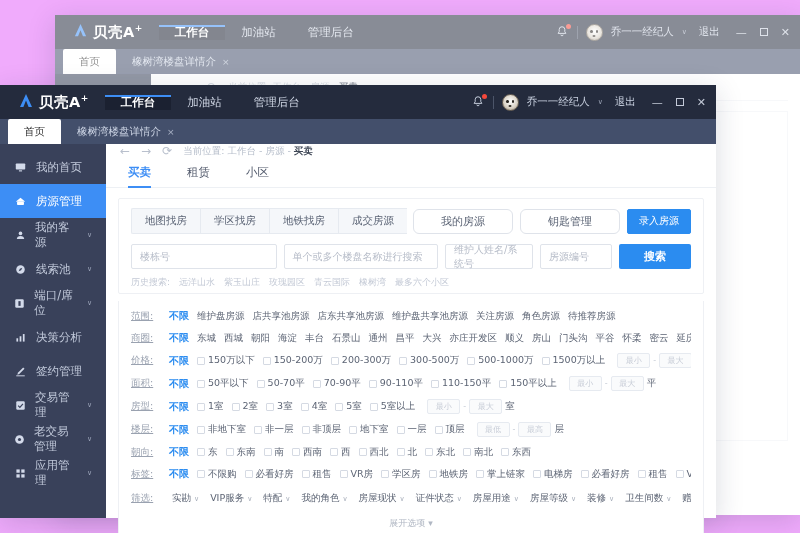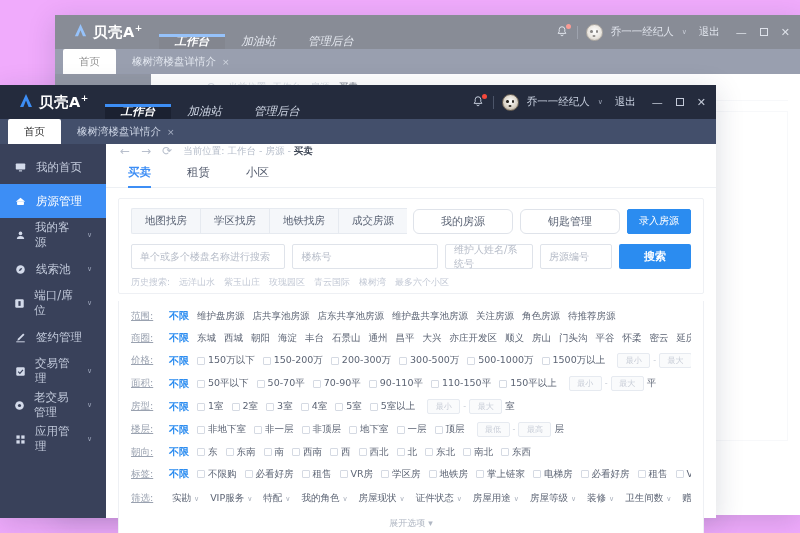--- a/index.html
+++ b/index.html
@@ -14,21 +14,21 @@
   
   .win { position: absolute; background: #fff; box-shadow: 0 6px 26px rgba(30,40,70,.17); }
   .win-header {
     height: 34px; background: #242b3d; display: flex; align-items: center;
     color: #e8ecf4; position: relative;
   }
   .brand { display: flex; align-items: center; gap: 5px; padding: 0 16px 0 18px; }
   .brand-mark { font-size: 16px; color: #3d8ef5; font-weight: 700; line-height: 1; }
   .brand-text { font-size: 14.5px; color: #fff; font-weight: 700; letter-spacing: .5px; }
   .brand-sup { font-size: 9px; vertical-align: super; }
-  .nav { display: flex; align-items: flex-end; height: 34px; font-style: italic; }
+  .nav { display: flex; align-items: center; height: 34px; }
   .nav-item {
     display: flex; align-items: center; padding: 0 16px;
     font-size: 11.5px; color: #cfd6e4; position: relative; cursor: default;
   }
   .nav-item.active { background: #1b2131; color: #fff; font-weight: 700; }
   .nav-item.active::before {
     content:""; position: absolute; top: 0; left: 0; right: 0; height: 2.5px; background: #3d8ef5;
   }
   .hdr-right { margin-left: auto; display: flex; align-items: center; gap: 8px; padding-right: 10px; }
   .bell { position: relative; width: 14px; height: 14px; }
@@ -319,20 +319,30 @@
                 <rect x="1.6" y="1.6" width="10.8" height="10.8" rx="1.6" fill="currentColor"></rect>
                 <rect x="5.6" y="4" width="2.8" height="6" fill="#39415a"></rect>
               </svg>
             </span>
           <span>端口/席位</span>
           <span class="side-arrow">∨</span>
         </div>
         <div class="side-item">
           <span class="side-icon">
               <svg width="11" height="11" viewBox="0 0 14 14">
+                <rect x="1.8" y="8" width="2.2" height="4.2" fill="currentColor"></rect>
+                <rect x="5.9" y="5.4" width="2.2" height="6.8" fill="currentColor"></rect>
+                <rect x="10" y="2.6" width="2.2" height="9.6" fill="currentColor"></rect>
+              </svg>
+            </span>
+          <span>决策分析</span>
+        </div>
+        <div class="side-item">
+          <span class="side-icon">
+              <svg width="11" height="11" viewBox="0 0 14 14">
                 <path d="M10.4 1.9 12.1 3.6 5.4 10.3 3 11l.7-2.4z" fill="currentColor"></path>
                 <rect x="1.6" y="11.9" width="10.8" height="1.2" fill="currentColor"></rect>
               </svg>
             </span>
           <span>签约管理</span>
         </div>
         <div class="side-item">
           <span class="side-icon">
               <svg width="11" height="11" viewBox="0 0 14 14">
                 <rect x="1.6" y="1.6" width="10.8" height="10.8" rx="1.6" fill="currentColor"></rect>
@@ -387,22 +397,22 @@
             <div class="pill">地铁找房</div>
             <div class="pill">成交房源</div>
             <div class="right-btns">
               <div class="btn-ghost">我的房源</div>
               <div class="btn-ghost">钥匙管理</div>
               <div class="btn-primary">录入房源</div>
             </div>
           </div>
 
           <div class="search-row">
+            <div class="inp f2">楼栋号</div>
             <div class="inp f1">单个或多个楼盘名称进行搜索</div>
-            <div class="inp f2">楼栋号</div>
             <div class="inp f3">维护人姓名/系统号</div>
             <div class="inp f4">房源编号</div>
             <div class="btn-search">搜索</div>
           </div>
 
           <div class="hist">
             <span>历史搜索:</span>
             <span>远洋山水</span>
             <span>紫玉山庄</span>
             <span>玫瑰园区</span>

